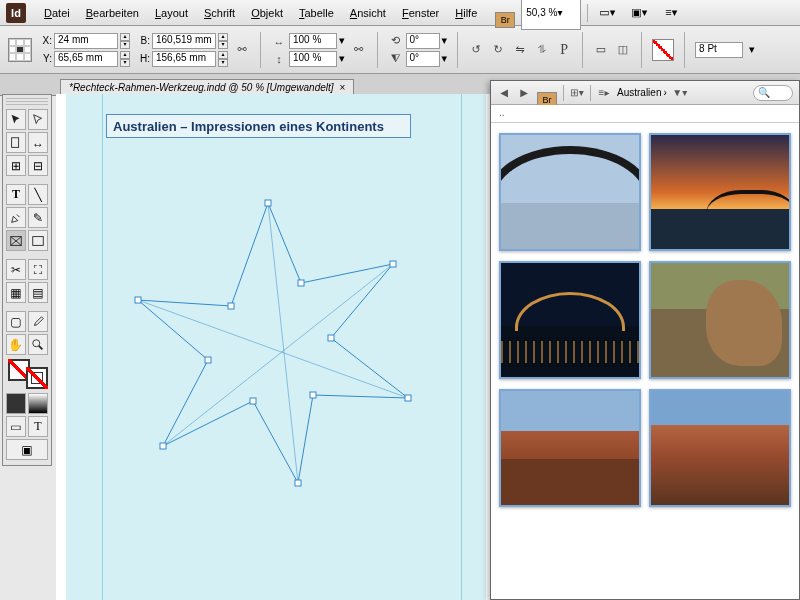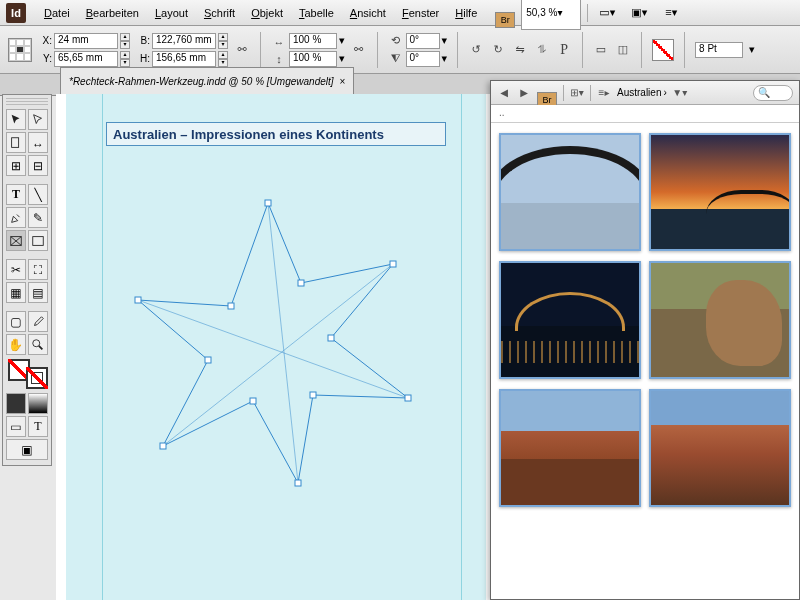--- a/index.html
+++ b/index.html
@@ -27,21 +27,21 @@
 .spinner { width: 10px; display: flex; flex-direction: column; }
 .spinner div { height: 8px; border: 1px solid #999; background: #eee; font-size: 6px; line-height: 5px; text-align: center; }
 .pct-input { width: 48px; height: 16px; border: 1px solid #999; background: #fff; font-size: 10px; padding: 0 3px; }
 .sep { width: 1px; height: 36px; background: #aaa; margin: 0 4px; }
 .ctrl-icon { width: 16px; height: 16px; display: flex; align-items: center; justify-content: center; font-size: 11px; color: #444; }
 .stroke-sw { width: 22px; height: 22px; border: 1px solid #888; position: relative; background: #fff; }
 .stroke-sw::after { content:''; position:absolute; inset:0; background: linear-gradient(45deg, transparent 45%, red 45%, red 55%, transparent 55%); }
 
 
 .tabbar { height: 22px; background: #d0d0d0; display: flex; align-items: flex-end; padding-left: 60px; border-bottom: 1px solid #888; }
-.doc-tab { background: #e8e8e8; border: 1px solid #888; border-bottom: none; padding: 8px 8px; font-size: 10px; font-style: italic; display: flex; align-items: center; gap: 6px; }
+.doc-tab { background: #e8e8e8; border: 1px solid #888; border-bottom: none; padding: 2px 8px; font-size: 10px; font-style: italic; display: flex; align-items: center; gap: 6px; }
 .tab-close { font-style: normal; cursor: pointer; }
 
 
 .toolbox { position: absolute; left: 2px; top: 94px; width: 50px; background: #e4e4e4; border: 1px solid #888; padding: 3px; }
 .toolbox .handle { height: 8px; background: repeating-linear-gradient(#bbb, #bbb 1px, #e4e4e4 1px, #e4e4e4 3px); margin-bottom: 3px; }
 .tool-row { display: flex; gap: 2px; margin-bottom: 2px; }
 .tool { width: 21px; height: 21px; border: 1px solid #aaa; background: #efefef; display: flex; align-items: center; justify-content: center; font-size: 12px; cursor: pointer; }
 .tool.wide { width: 44px; }
 .tool svg { width: 14px; height: 14px; }
 .tool-gap { height: 6px; }
@@ -50,21 +50,21 @@
 .fs-fill::after { content:''; position:absolute; inset:-2px; background: linear-gradient(45deg, transparent 44%, red 44%, red 56%, transparent 56%); }
 .fs-stroke { position: absolute; right: 2px; bottom: 0; width: 22px; height: 22px; border: 2px solid #333; background: #fff; }
 .fs-stroke::before { content:''; position:absolute; inset:3px; border:1px solid #333; background:#fff; }
 .fs-stroke::after { content:''; position:absolute; inset:-2px; background: linear-gradient(45deg, transparent 44%, red 44%, red 56%, transparent 56%); }
 
 
 .canvas-area { position: absolute; left: 56px; top: 94px; right: 0; bottom: 0; background: #fff; overflow: hidden; }
 .page { position: absolute; left: 10px; top: 0; width: 420px; height: 520px; background: #d4f0f4; }
 .margin-guides { position: absolute; left: 36px; top: 4px; right: 24px; bottom: 0; border-left: 1px solid #e4a0d8; border-right: 1px solid #e4a0d8; }
 .col-guide { position: absolute; top: 0; bottom: 0; width: 1px; background: #8fd4e0; }
-.headline-box { position: absolute; left: 40px; top: 28px; width: 340px; height: 24px; border: 1px solid #5090c0; background: #e8f4f8; display: flex; align-items: center; padding: 0 6px; }
+.headline-box { position: absolute; left: 40px; top: 20px; width: 305px; height: 24px; border: 1px solid #5090c0; background: #e8f4f8; display: flex; align-items: center; padding: 0 6px; }
 .headline-box span { font-weight: bold; font-size: 13px; color: #1a3a6a; }
 .star-frame { position: absolute; left: 52px; top: 104px; width: 300px; height: 290px; }
 .star-frame svg { width: 100%; height: 100%; overflow: visible; }
 .handle-sq { fill: #fff; stroke: #3388cc; stroke-width: 1; }
 
 
 .minibridge { position: absolute; right: 0; top: 80px; width: 310px; height: 520px; background: #f0f0f0; border: 1px solid #666; box-shadow: -2px 2px 6px rgba(0,0,0,0.3); display: flex; flex-direction: column; }
 .mb-tabrow { height: 20px; background: #d8d8d8; display: flex; align-items: flex-end; border-bottom: 1px solid #999; }
 .mb-tab { background: #e8e8e8; border: 1px solid #999; border-bottom: none; padding: 2px 8px; font-size: 10px; margin-left: 6px; }
 .mb-toolbar { height: 24px; background: linear-gradient(#f4f4f4,#e0e0e0); border-bottom: 1px solid #aaa; display: flex; align-items: center; padding: 0 6px; gap: 6px; font-size: 10px; }
@@ -139,21 +139,21 @@
         <div class="num-input">65,65 mm</div>
         <div class="spinner">
           <div>▴</div>
           <div>▾</div>
         </div>
       </div>
   </div>
   <div class="xy-group">
     <div class="xy-row">
         <label>B:</label>
-        <div class="num-input">122,760 mm</div>
+        <div class="num-input">160,519 mm</div>
         <div class="spinner">
           <div>▴</div>
           <div>▾</div>
         </div>
       </div>
     <div class="xy-row">
         <label>H:</label>
         <div class="num-input">156,65 mm</div>
         <div class="spinner">
           <div>▴</div>

